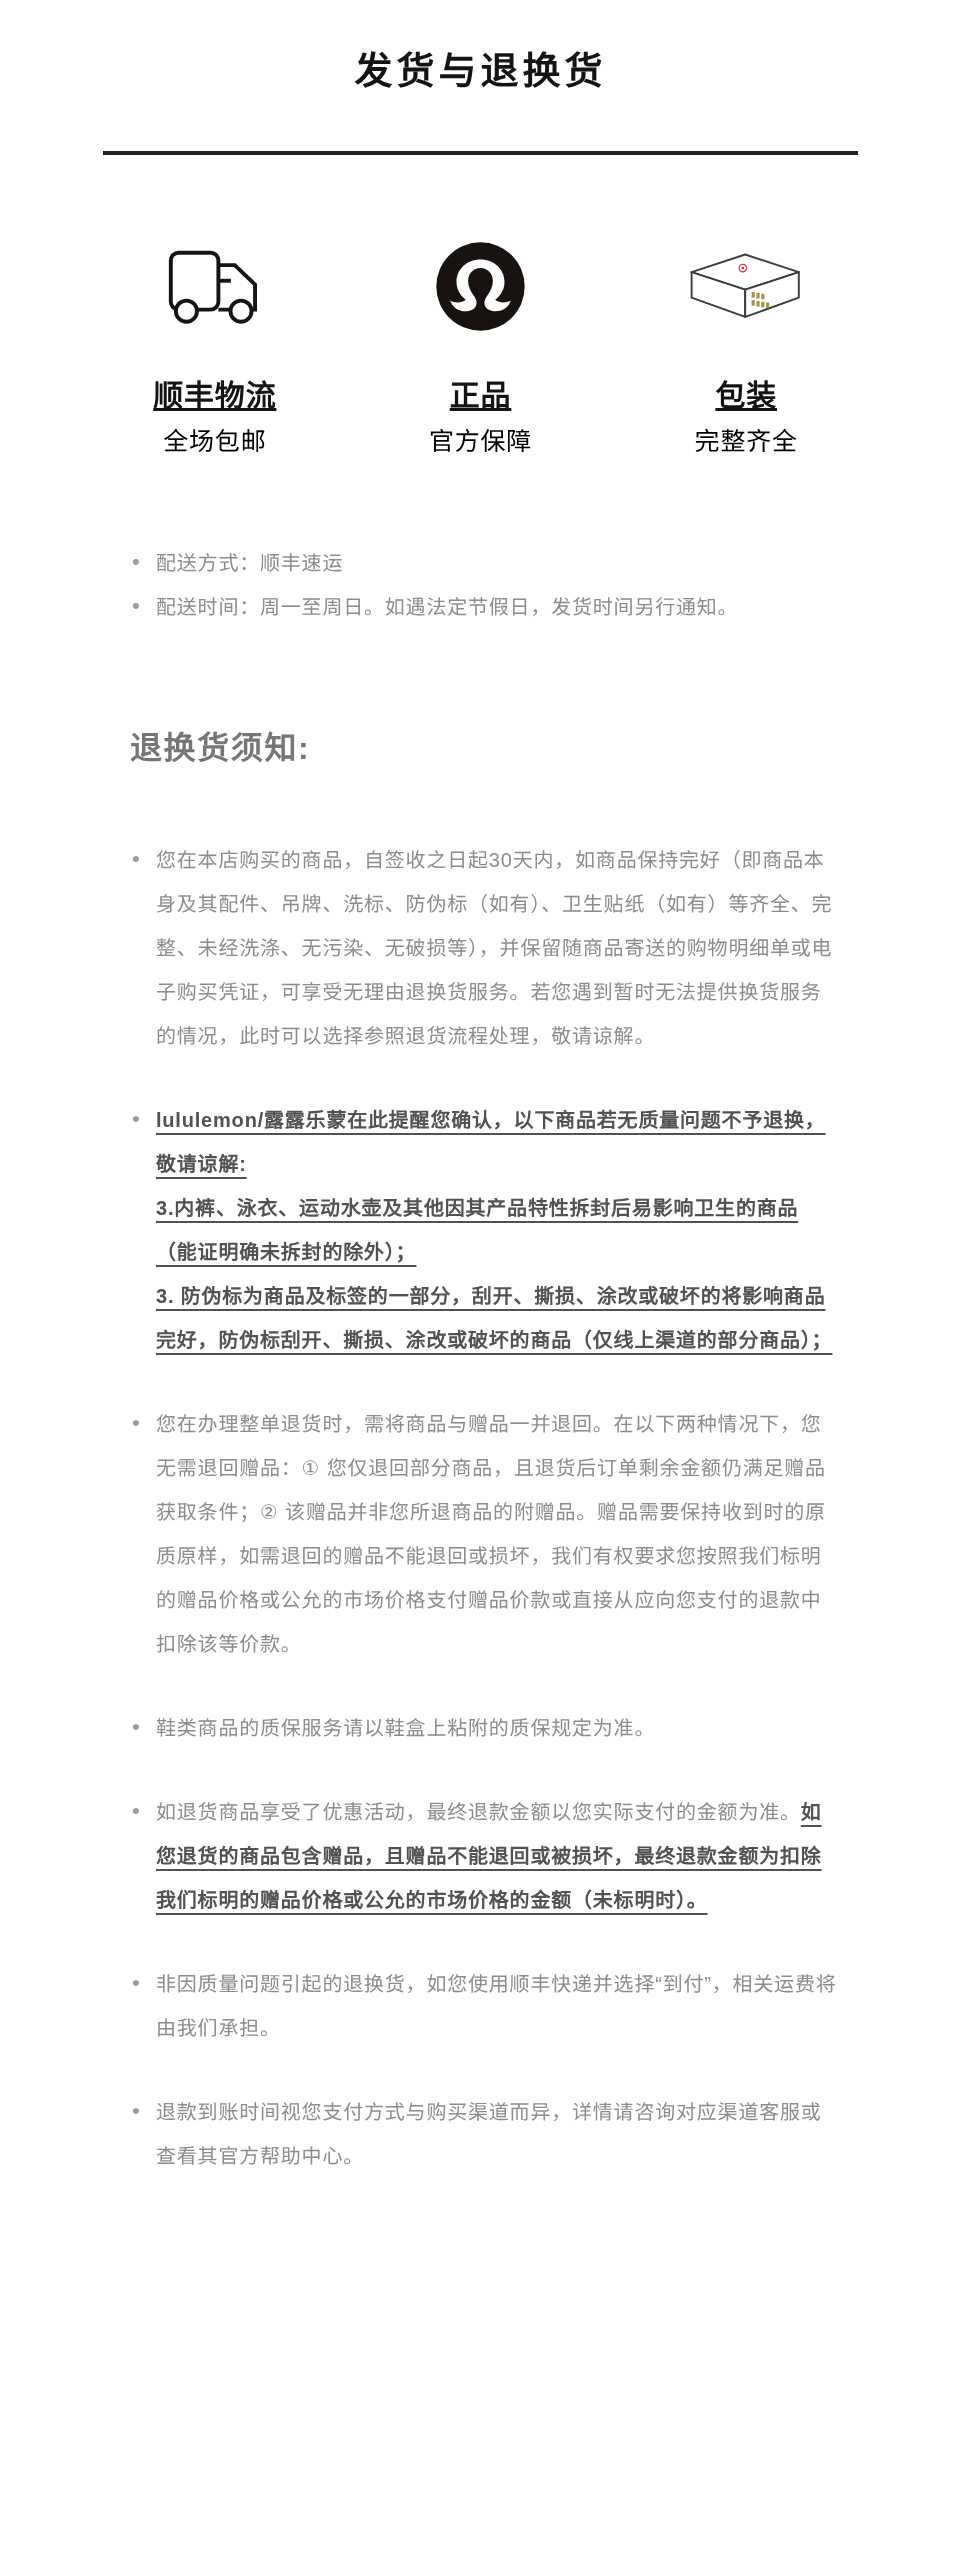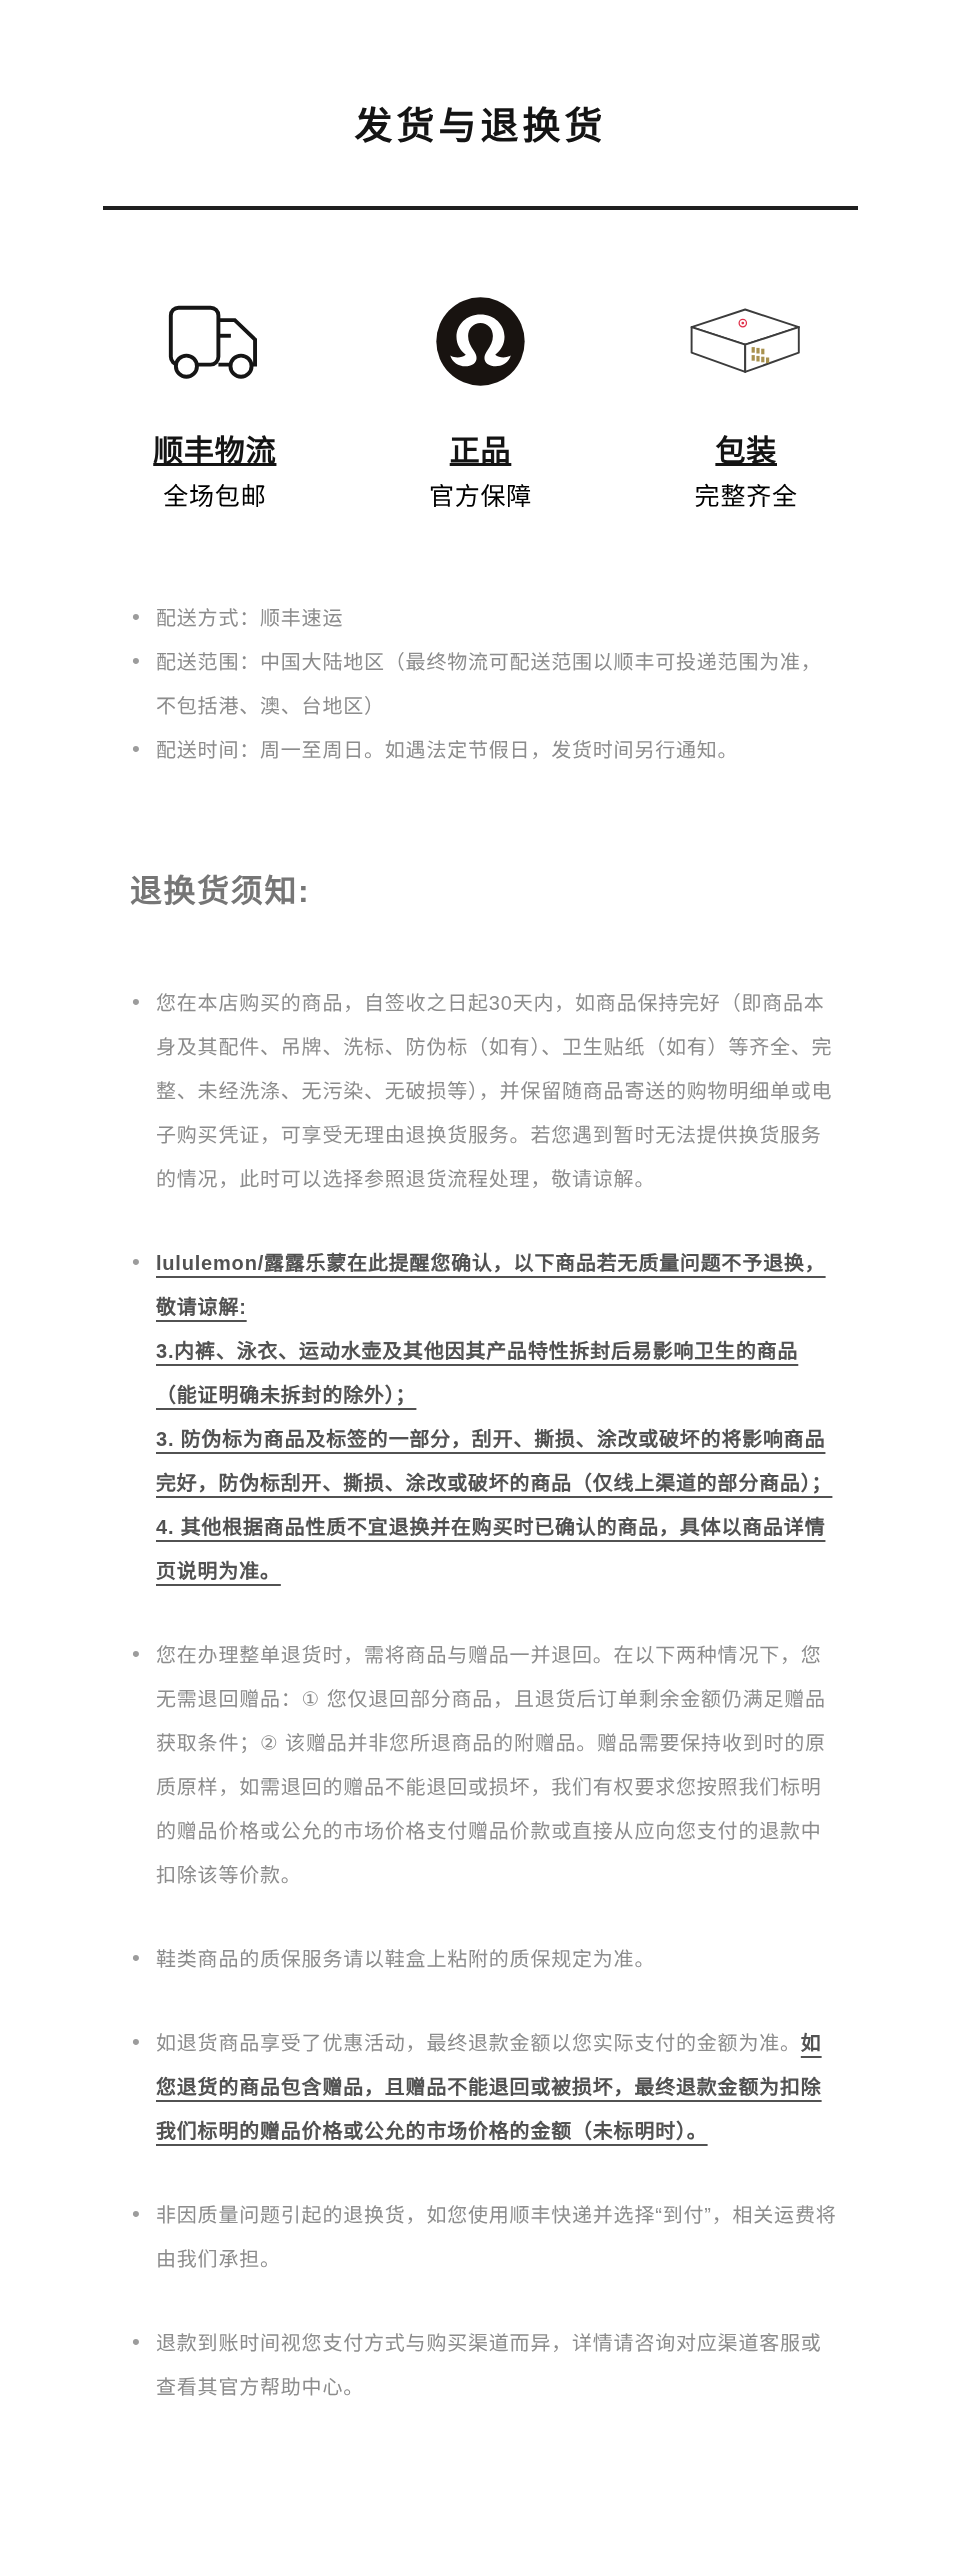--- a/index.html
+++ b/index.html
@@ -1,18 +1,18 @@
 <!DOCTYPE html>
 <html lang="zh-CN" style="font-size:13px"><head>
 <meta charset="utf-8">
 <title>发货与退换货</title>
 <style>
   html,body { margin:0; padding:0; background:#ffffff; }
   body { font-family:"Liberation Sans","DejaVu Sans",sans-serif; }
-  .page { position:relative; width:845px; min-height:2576px; margin:0 auto; background:#fff; box-sizing:border-box; padding-top:107px; overflow:hidden; }
+  .page { position:relative; width:845px; min-height:2576px; margin:0 auto; background:#fff; box-sizing:border-box; padding-top:52px; overflow:hidden; }
 
   
   .page-title { margin:0; text-align:center; font-size:38px; line-height:1; font-weight:700; color:#141414; letter-spacing:4px; }
   .divider { height:4px; border:none; background:#1f1f1f; margin:61px 45px 0 45px; }
 
   
   .features { display:flex; justify-content:space-between; margin-top:85px; padding:0 24px; }
   .feature { width:304px; display:flex; flex-direction:column; align-items:center; }
   .icon-box { height:93px; display:flex; align-items:center; justify-content:center; }
   .f-title { margin-top:48px; font-size:30px; font-weight:700; line-height:1; color:#141414; letter-spacing:0.8px;text-decoration:underline; }
@@ -93,35 +93,33 @@
         </svg>
       </div>
       <div class="f-title">包装</div>
       <div class="f-sub">完整齐全</div>
     </div>
 
   </div>
 
   <ul class="bullets notes-list">
       <li>配送方式：顺丰速运</li>
-      <li>配送范围：中国大陆地区（最终物流可配送范围以顺丰可投递范围为准，不包括港、澳、台地区）</li>
       <li>配送时间：周一至周日。如遇法定节假日，发货时间另行通知。</li>
     </ul>
 
   <h2 class="returns-heading">退换货须知:</h2>
 
   <ul class="bullets returns-list">
       <li>
         <p><span class="seg-normal">您在本店购买的商品，自签收之日起30天内，如商品保持完好（即商品本身及其配件、吊牌、洗标、防伪标（如有）、卫生贴纸（如有）等齐全、完整、未经洗涤、无污染、无破损等），并保留随商品寄送的购物明细单或电子购买凭证，可享受无理由退换货服务。若您遇到暂时无法提供换货服务的情况，此时可以选择参照退货流程处理，敬请谅解。</span></p>
       </li>
       <li>
         <p><span class="seg-em">lululemon/露露乐蒙在此提醒您确认，以下商品若无质量问题不予退换，敬请谅解:</span></p>
         <p><span class="seg-em">3.内裤、泳衣、运动水壶及其他因其产品特性拆封后易影响卫生的商品（能证明确未拆封的除外）；</span></p>
         <p><span class="seg-em">3. 防伪标为商品及标签的一部分，刮开、撕损、涂改或破坏的将影响商品完好，防伪标刮开、撕损、涂改或破坏的商品（仅线上渠道的部分商品）；</span></p>
-        <p><span class="seg-em">4. 其他根据商品性质不宜退换并在购买时已确认的商品，具体以商品详情页说明为准。</span></p>
       </li>
       <li>
         <p><span class="seg-normal">您在办理整单退货时，需将商品与赠品一并退回。在以下两种情况下，您无需退回赠品：① 您仅退回部分商品，且退货后订单剩余金额仍满足赠品获取条件；② 该赠品并非您所退商品的附赠品。赠品需要保持收到时的原质原样，如需退回的赠品不能退回或损坏，我们有权要求您按照我们标明的赠品价格或公允的市场价格支付赠品价款或直接从应向您支付的退款中扣除该等价款。</span></p>
       </li>
       <li>
         <p><span class="seg-normal">鞋类商品的质保服务请以鞋盒上粘附的质保规定为准。</span></p>
       </li>
       <li>
         <p><span class="seg-normal">如退货商品享受了优惠活动，最终退款金额以您实际支付的金额为准。</span><span class="seg-em">如您退货的商品包含赠品，且赠品不能退回或被损坏，最终退款金额为扣除我们标明的赠品价格或公允的市场价格的金额（未标明时）。</span></p>
       </li>

